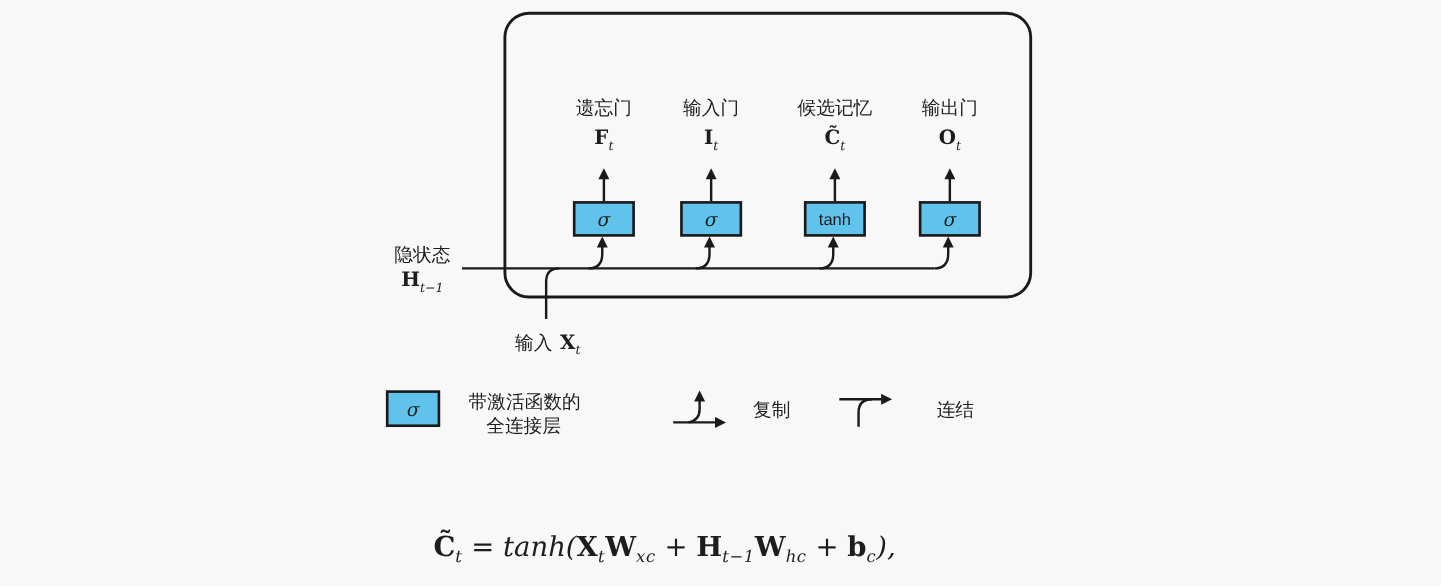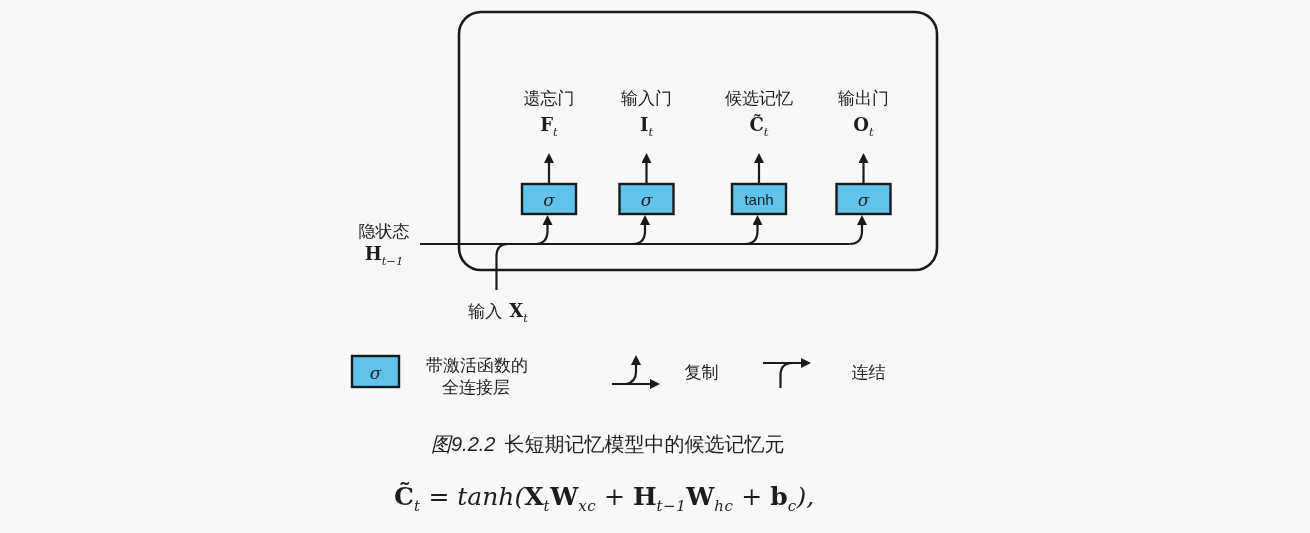--- a/index.html
+++ b/index.html
@@ -128,17 +128,16 @@
       <text class="cjk" x="701.5" y="378" text-anchor="middle">复制</text>
 
       <g>
         <line class="wire" x1="763" y1="363" x2="802" y2="363" marker-end="url(#arr)"></line>
         <path class="wire" d="M 780.5,388 L 780.5,375 Q 780.5,363 793,363"></path>
       </g>
       <text class="cjk" x="868.5" y="378" text-anchor="middle">连结</text>
     </g>
   </svg>
 
-  <div class="caption"><span class="cap-id">图9.2.2</span><span class="cap-text">长短期记忆模型中的候选记忆元</span></div>
 
   <div class="formula"><span class="f-var">C̃</span><span class="f-sub">t</span><span class="f-plain"> = tanh(</span><span class="f-var">X</span><span class="f-sub">t</span><span class="f-var">W</span><span class="f-sub">xc</span><span class="f-plain"> + </span><span class="f-var">H</span><span class="f-sub">t−1</span><span class="f-var">W</span><span class="f-sub">hc</span><span class="f-plain"> + </span><span class="f-var">b</span><span class="f-sub">c</span><span class="f-plain">),</span></div>
 
 </div>
 
 </body></html>

